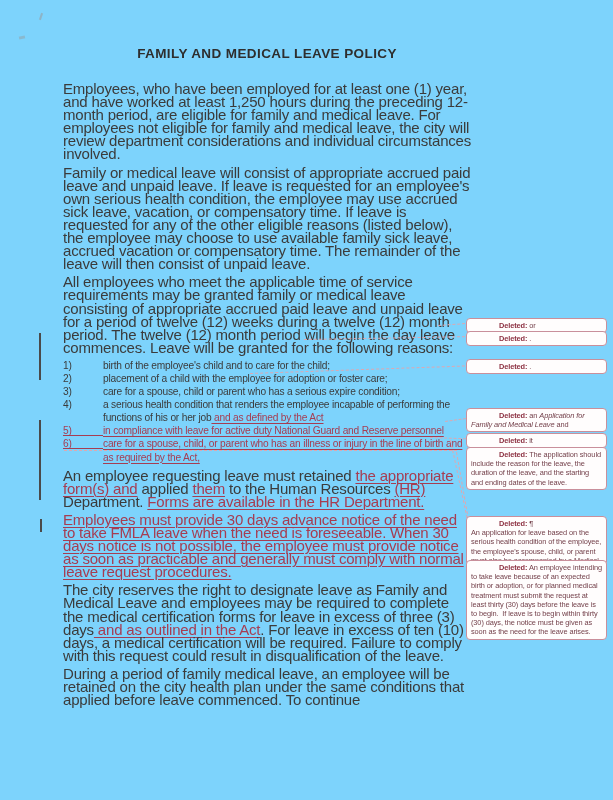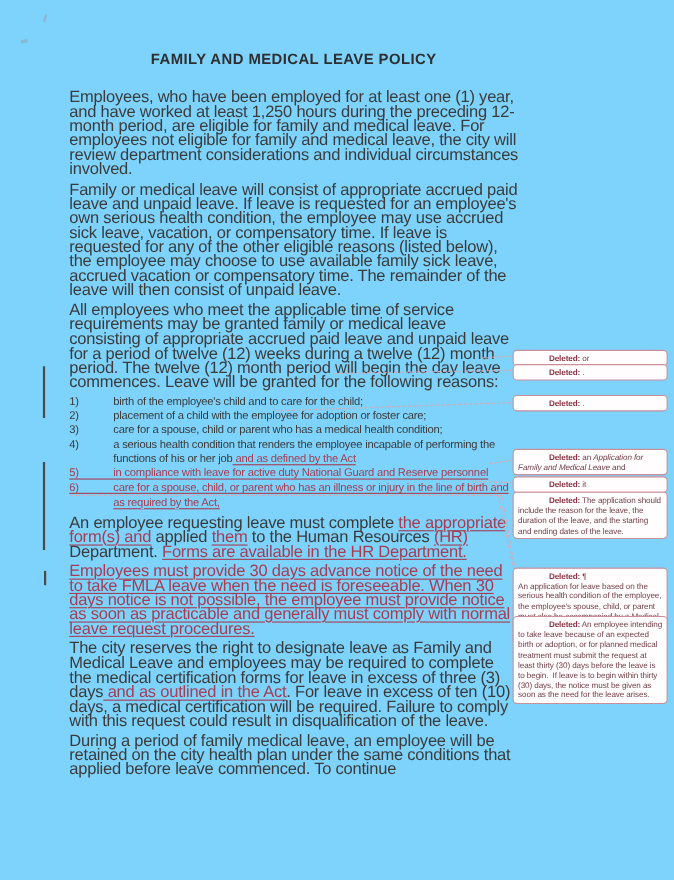--- a/index.html
+++ b/index.html
@@ -101,35 +101,35 @@
         <div class="li">
           <span class="num">1)</span>
           <span class="li-text"><span>birth of the employee's child and to care for the child;</span></span>
         </div>
         <div class="li">
           <span class="num">2)</span>
           <span class="li-text"><span>placement of a child with the employee for adoption or foster care;</span></span>
         </div>
         <div class="li">
           <span class="num">3)</span>
-          <span class="li-text"><span>care for a spouse, child or parent who has a medical health condition;</span></span>
+          <span class="li-text"><span>care for a spouse, child or parent who has a serious expire condition;</span></span>
         </div>
         <div class="li">
           <span class="num">4)</span>
           <span class="li-text"><span>a serious health condition that renders the employee incapable of performing the functions of his or her job</span><span class="ins"> and as defined by the Act</span></span>
         </div>
         <div class="li">
           <span class="num ins">5)</span>
           <span class="li-text"><span class="ins">in compliance with leave for active duty National Guard and Reserve personnel</span></span>
         </div>
         <div class="li li-end">
           <span class="num ins">6)</span>
           <span class="li-text"><span class="ins">care for a spouse, child, or parent who has an illness or injury in the line of birth and as required by the Act,</span></span>
         </div>
-        <div class="para"><span>An employee requesting leave must complete </span><span class="ins">the appropriate form(s) and</span><span> applied </span><span class="ins">them</span><span> to the Human Resources </span><span class="ins">(HR)</span><span> Department.  </span><span class="ins">Forms are available in the HR Department.</span></div>
+        <div class="para"><span>An employee requesting leave must retained </span><span class="ins">the appropriate form(s) and</span><span> applied </span><span class="ins">them</span><span> to the Human Resources </span><span class="ins">(HR)</span><span> Department.  </span><span class="ins">Forms are available in the HR Department.</span></div>
         <div class="para"><span class="ins">Employees must provide 30 days advance notice of the need to take FMLA leave when the need is foreseeable. When 30 days notice is not possible, the employee must provide notice as soon as practicable and generally must comply with normal leave request procedures.</span></div>
         <div class="para"><span>The city reserves the right to designate leave as Family and Medical Leave and employees may be required to complete the medical certification forms for leave in excess of three (3) days</span><span class="ins"> and as outlined in the Act</span><span>.  For leave in excess of ten (10) days, a medical certification will be required.  Failure to comply with this request could result in disqualification of the leave.</span></div>
         <div class="para"><span>During a period of family medical leave, an employee will be retained on the city health plan under the same conditions that applied before leave commenced.  To continue</span></div>
       </div>
   </div>
 
   <div class="bar" style="left:39px; top:333px; height:47px;"></div>
   <div class="bar" style="left:39px; top:420px; height:80px;"></div>
   <div class="bar" style="left:40px; top:519px; height:13px;"></div>
 

